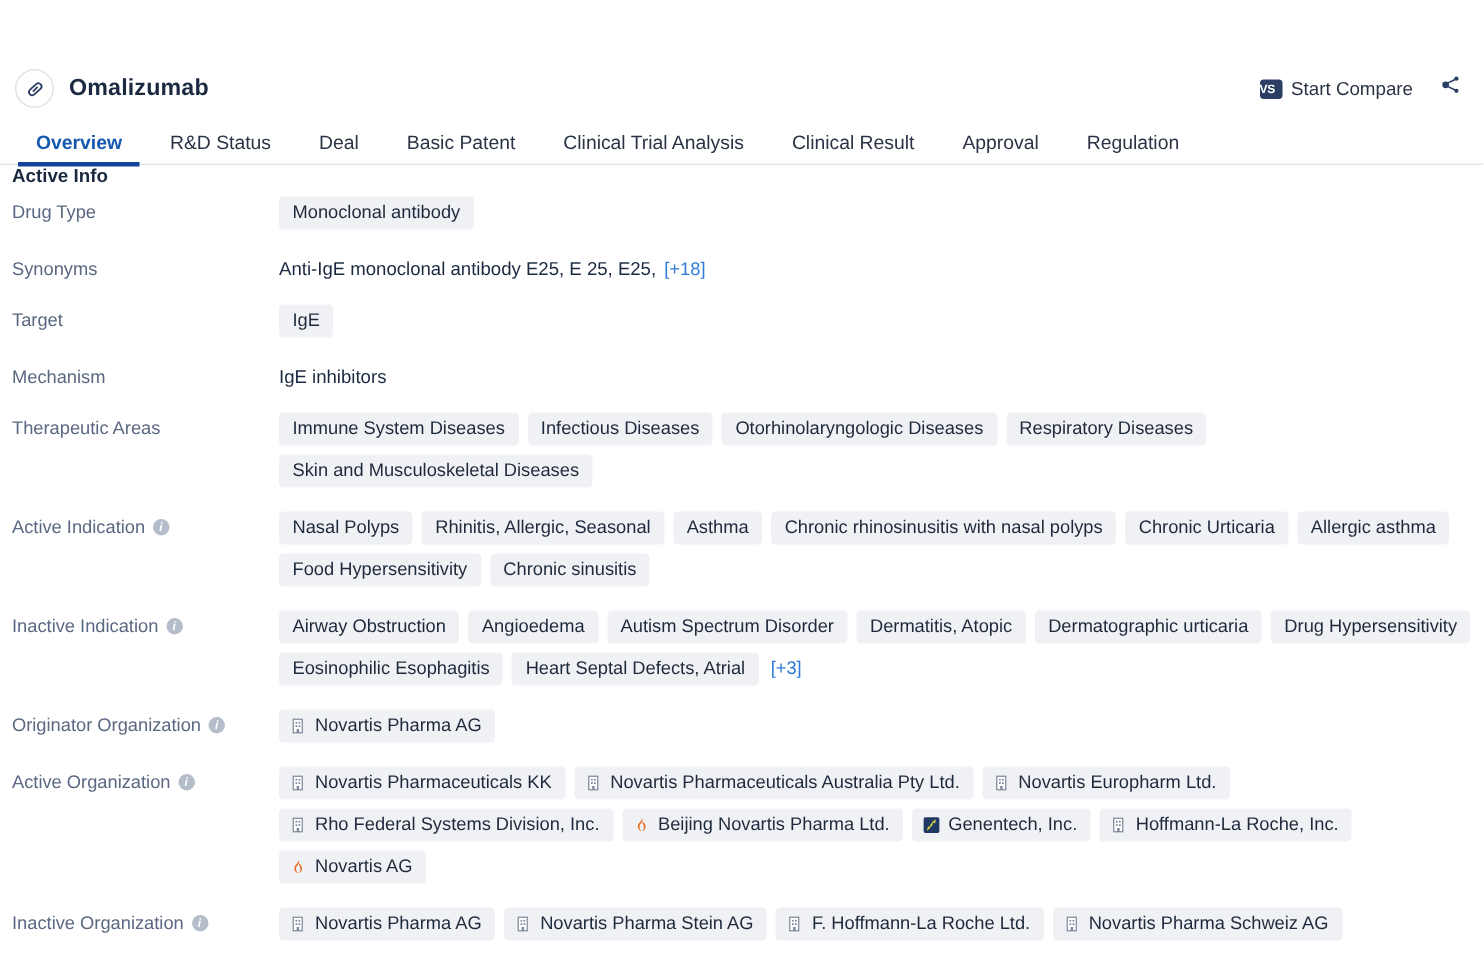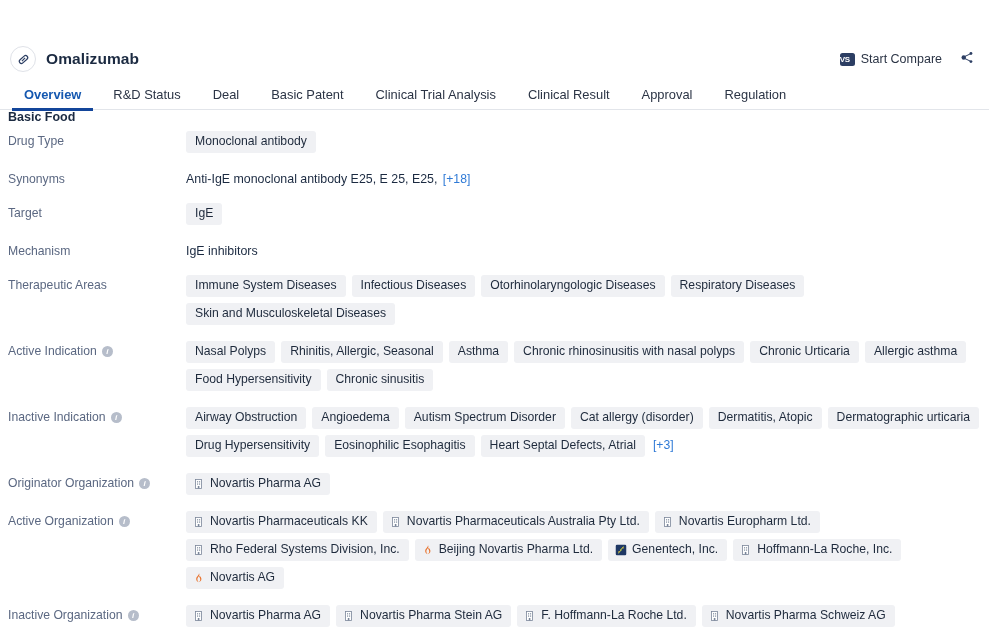--- a/index.html
+++ b/index.html
@@ -159,21 +159,21 @@
     <div class="tab active">Overview</div>
     <div class="tab">R&amp;D Status</div>
     <div class="tab">Deal</div>
     <div class="tab">Basic Patent</div>
     <div class="tab">Clinical Trial Analysis</div>
     <div class="tab">Clinical Result</div>
     <div class="tab">Approval</div>
     <div class="tab">Regulation</div>
   </div>
 
-  <div class="section-head">Basic Food</div>
+  <div class="section-head">Active Info</div>
 
   <div class="content">
 
     <div class="row">
       <div class="row-label">
         <span>Drug Type</span>
       </div>
       <div class="row-value">
         <span class="chip">Monoclonal antibody</span>
       </div>
@@ -236,21 +236,20 @@
 
     <div class="row row-tall">
       <div class="row-label">
         <span>Inactive Indication</span>
         <span class="info-icon">i</span>
       </div>
       <div class="row-value">
         <span class="chip">Airway Obstruction</span>
         <span class="chip">Angioedema</span>
         <span class="chip">Autism Spectrum Disorder</span>
-        <span class="chip">Cat allergy (disorder)</span>
         <span class="chip">Dermatitis, Atopic</span>
         <span class="chip">Dermatographic urticaria</span>
         <span class="chip">Drug Hypersensitivity</span>
         <span class="chip">Eosinophilic Esophagitis</span>
         <span class="chip">Heart Septal Defects, Atrial</span>
         <span class="more-link">[+3]</span>
       </div>
     </div>
 
     <div class="row row-tall">

